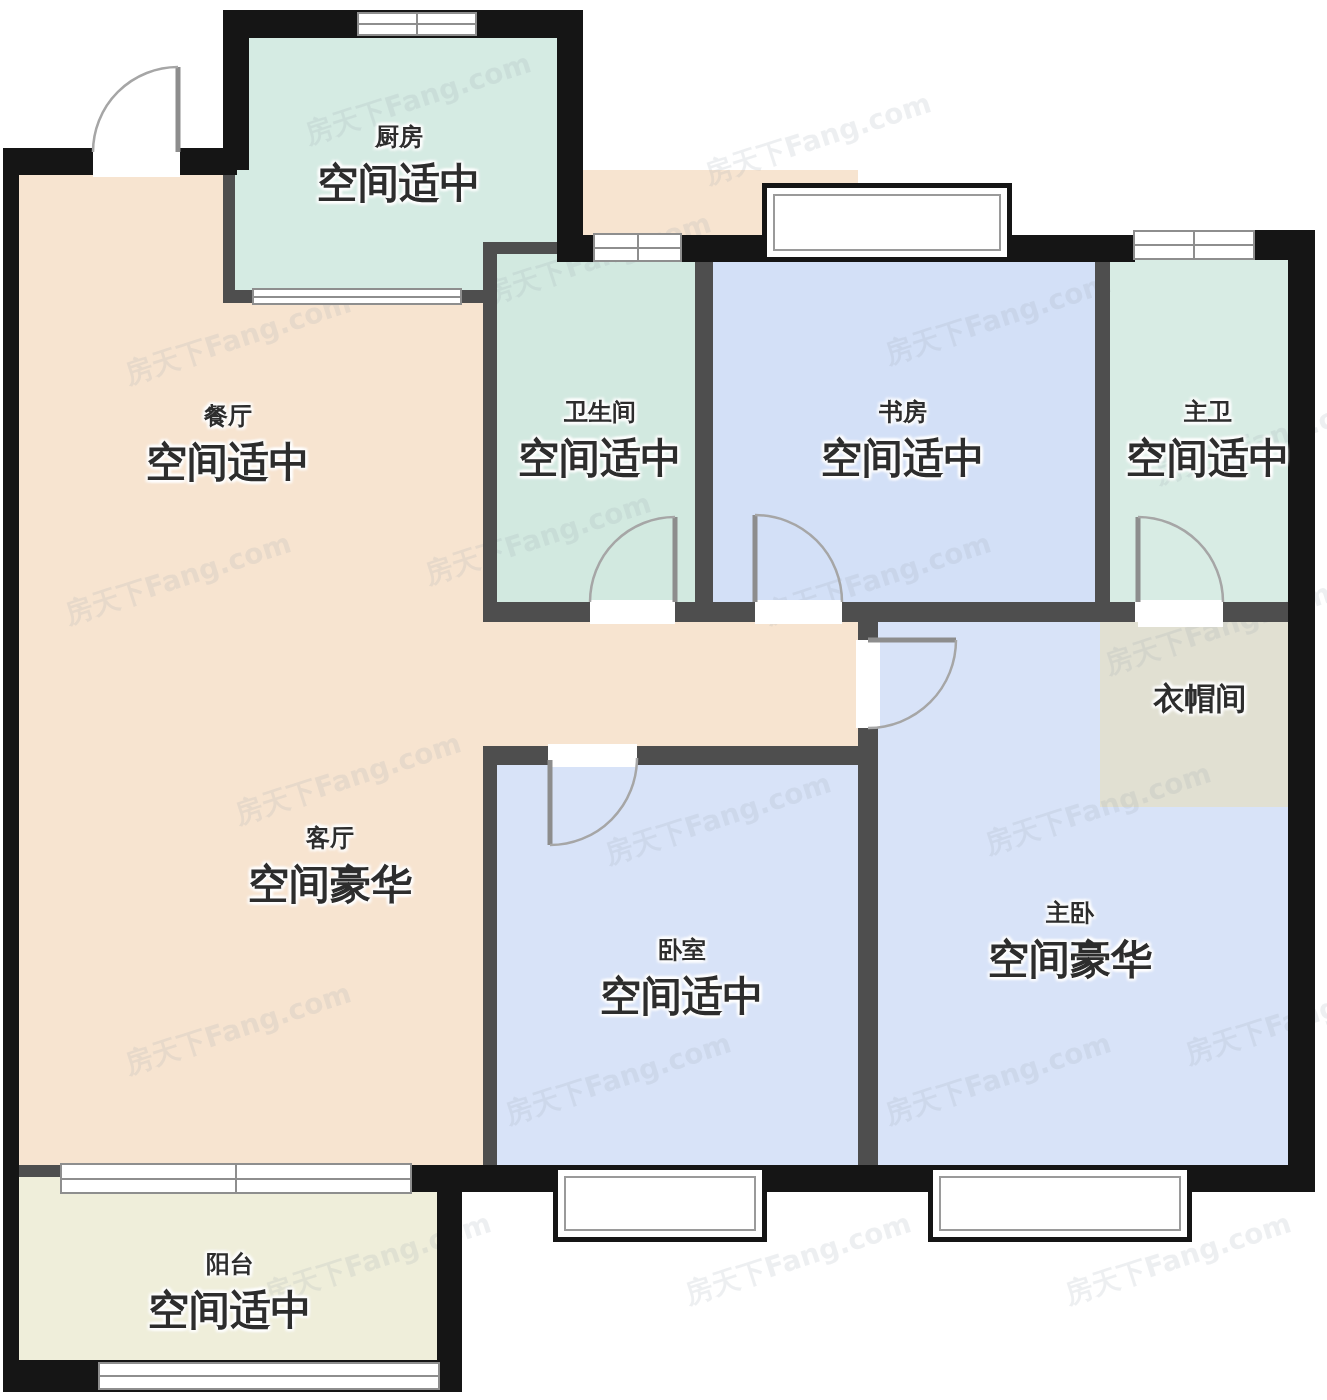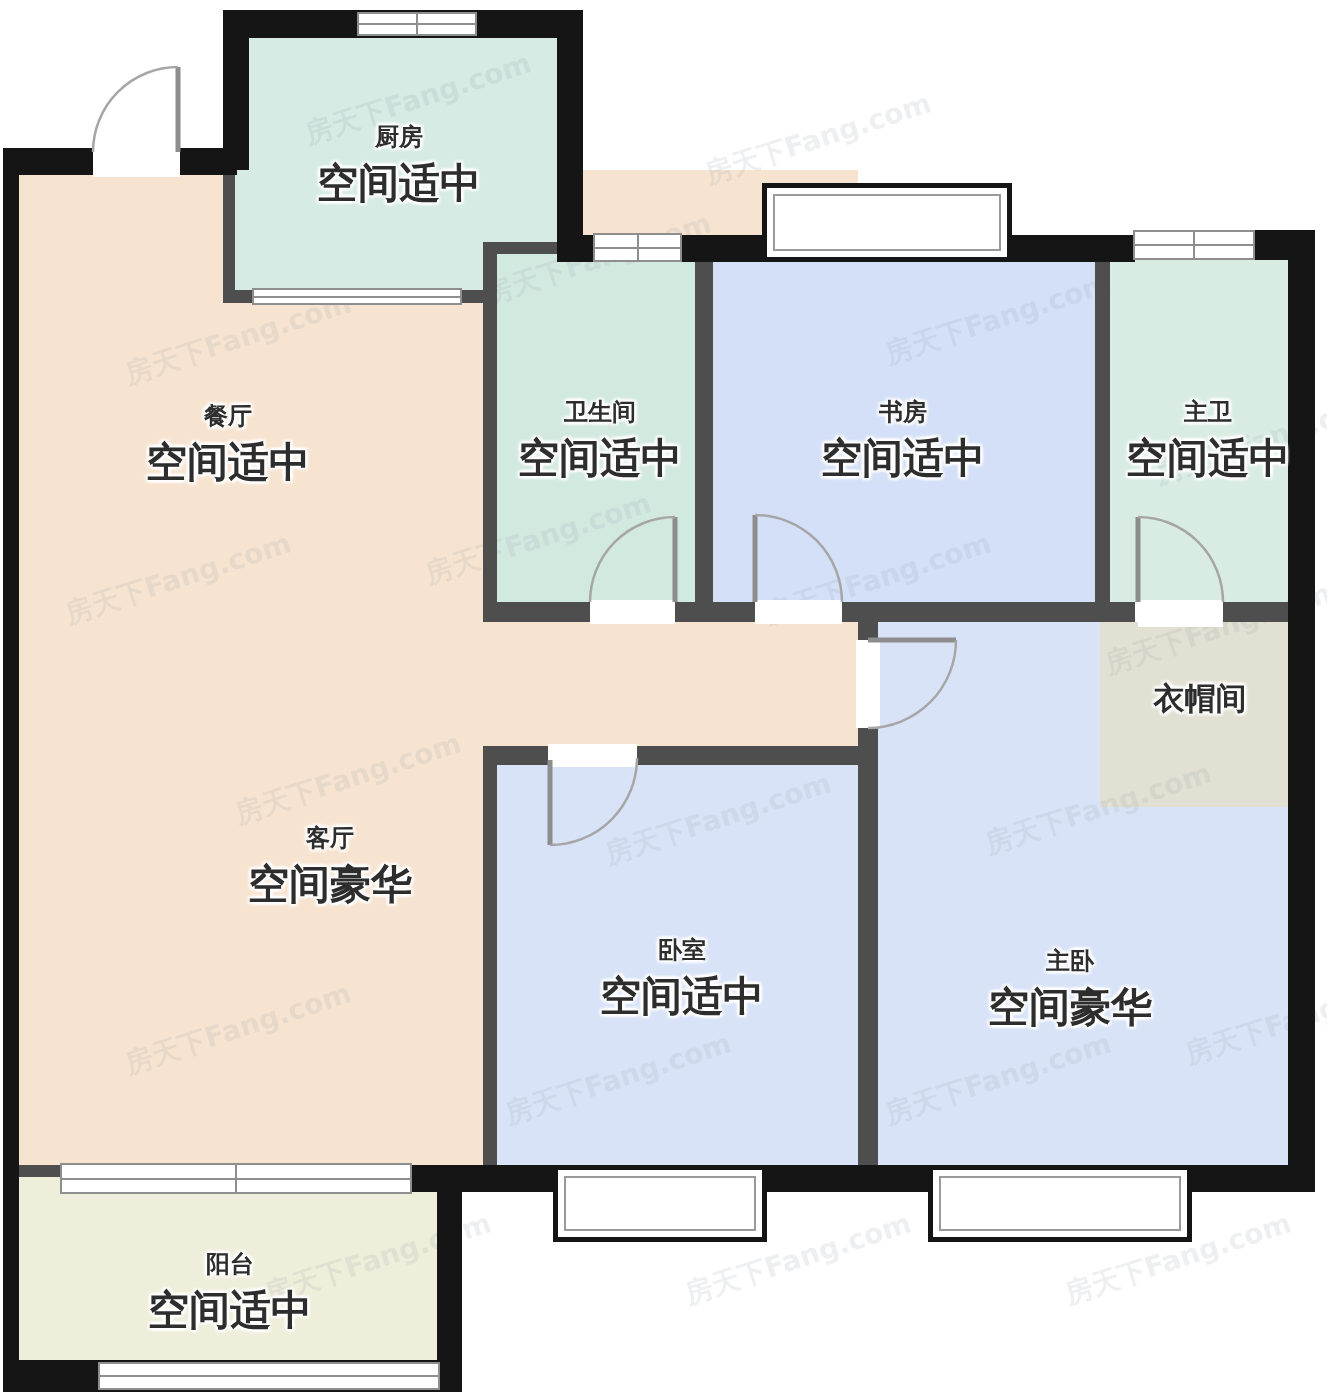--- a/index.html
+++ b/index.html
@@ -184,21 +184,21 @@
     <div class="nm">衣帽间</div>
   </div>
   <div class="lbl" style="left:330px;top:863px;">
     <div class="nm">客厅</div>
     <div class="st">空间豪华</div>
   </div>
   <div class="lbl" style="left:682px;top:975px;">
     <div class="nm">卧室</div>
     <div class="st">空间适中</div>
   </div>
-  <div class="lbl" style="left:1070px;top:938px;margin-top:48px;">
+  <div class="lbl" style="left:1070px;top:938px;">
     <div class="nm">主卧</div>
     <div class="st">空间豪华</div>
   </div>
   <div class="lbl" style="left:230px;top:1289px;">
     <div class="nm">阳台</div>
     <div class="st">空间适中</div>
   </div>
 
 </div>
 

